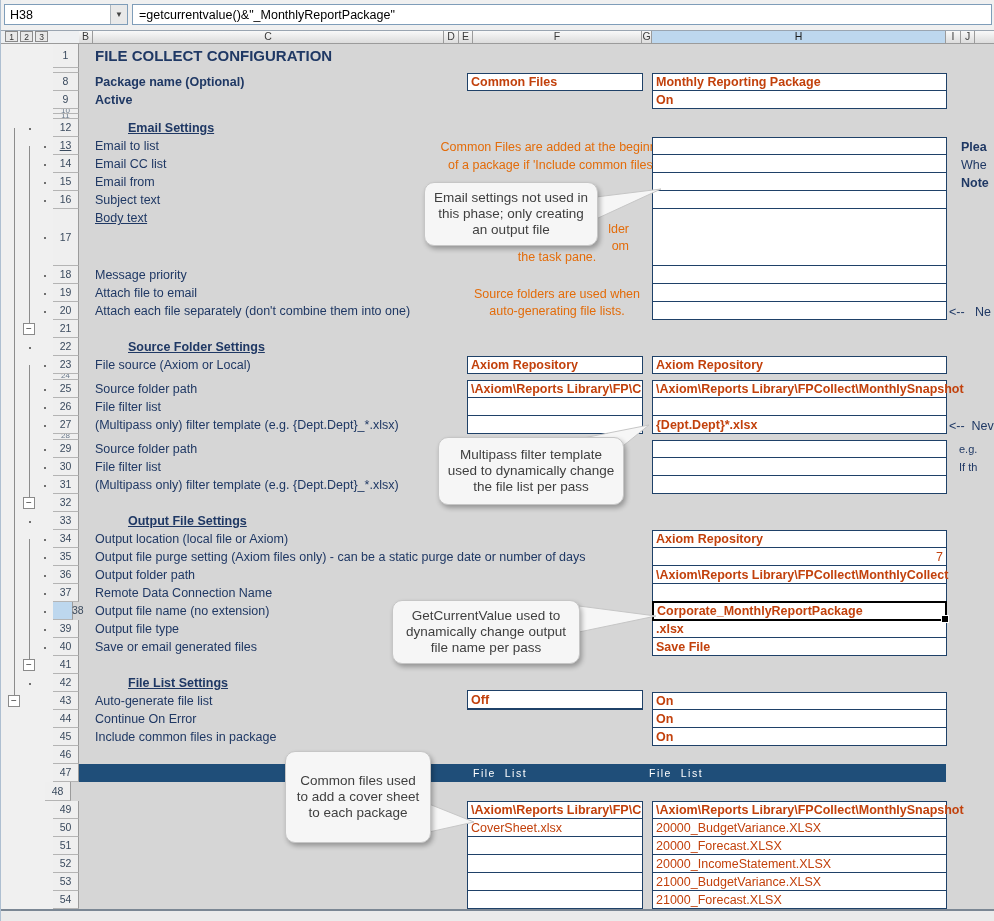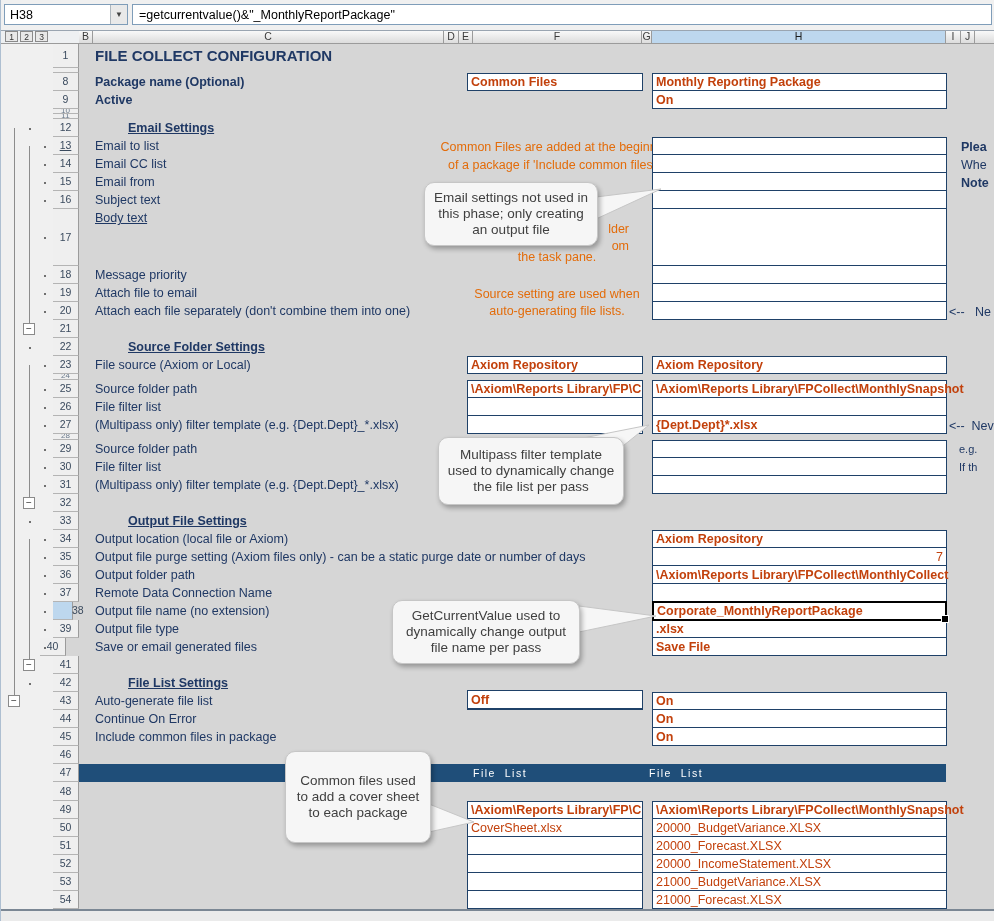--- a/index.html
+++ b/index.html
@@ -162,21 +162,21 @@
     <div class="rh" style="left: 52px; top: 584px; width: 26px; height: 18px; position: absolute; line-height: 17px;">37</div>
     <div class="lab" style="left: 94px; top: 586px; position: absolute;">Remote Data Connection Name</div>
     <div class="cellbox" style="left: 651px; top: 583px; width: 295px; height: 19px; position: absolute;"></div>
     <div class="rh sel" style="left: 52px; top: 602px; width: 18px; height: 18px; position: absolute; line-height: 17px; padding-left: 19px;">38</div>
     <div class="lab" style="left: 94px; top: 604px; position: absolute;">Output file name (no extension)</div>
     <div class="cellbox b seled" style="left: 651px; top: 601px; width: 295px; height: 20px; position: absolute;">Corporate_MonthlyReportPackage</div>
     <div class="fillhandle" style="left: 940px; top: 615px; width: 6px; height: 6px; position: absolute;"></div>
     <div class="rh" style="left: 52px; top: 620px; width: 26px; height: 18px; position: absolute; line-height: 17px;">39</div>
     <div class="lab" style="left: 94px; top: 622px; position: absolute;">Output file type</div>
     <div class="cellbox b" style="left: 651px; top: 619px; width: 295px; height: 19px; position: absolute;">.xlsx</div>
-    <div class="rh" style="left: 39px; top: 638px; width: 26px; height: 18px; position: absolute; line-height: 17px;">40</div>
+    <div class="rh" style="left: 52px; top: 638px; width: 26px; height: 18px; position: absolute; line-height: 17px;">40</div>
     <div class="lab" style="left: 94px; top: 640px; position: absolute;">Save or email generated files</div>
     <div class="cellbox b" style="left: 651px; top: 637px; width: 295px; height: 19px; position: absolute;">Save File</div>
     <div class="rh" style="left: 52px; top: 656px; width: 26px; height: 18px; position: absolute; line-height: 17px;">41</div>
     <div class="rh" style="left: 52px; top: 674px; width: 26px; height: 18px; position: absolute; line-height: 17px;">42</div>
     <div class="sect" style="left: 94px; top: 676px; position: absolute;">File List Settings</div>
     <div class="rh" style="left: 52px; top: 692px; width: 26px; height: 18px; position: absolute; line-height: 17px;">43</div>
     <div class="lab" style="left: 94px; top: 694px; position: absolute;">Auto-generate file list</div>
     <div class="cellbox b" style="left: 466px; top: 692px; width: 176px; height: 18px; position: absolute;">On</div>
     <div class="cellbox b" style="left: 651px; top: 692px; width: 295px; height: 18px; position: absolute;">On</div>
     <div class="rh" style="left: 52px; top: 710px; width: 26px; height: 18px; position: absolute; line-height: 17px;">44</div>
@@ -184,21 +184,21 @@
     <div class="cellbox b" style="left: 466px; top: 690px; width: 176px; height: 19px; position: absolute;">Off</div>
     <div class="cellbox b" style="left: 651px; top: 709px; width: 295px; height: 19px; position: absolute;">On</div>
     <div class="rh" style="left: 52px; top: 728px; width: 26px; height: 18px; position: absolute; line-height: 17px;">45</div>
     <div class="lab" style="left: 94px; top: 730px; position: absolute;">Include common files in package</div>
     <div class="cellbox b" style="left: 651px; top: 727px; width: 295px; height: 19px; position: absolute;">On</div>
     <div class="rh" style="left: 52px; top: 746px; width: 26px; height: 18px; position: absolute; line-height: 17px;">46</div>
     <div class="rh" style="left: 52px; top: 764px; width: 26px; height: 18px; position: absolute; line-height: 17px;">47</div>
     <div class="bluebar" style="left: 78px; top: 764px; width: 867px; height: 18px; position: absolute;"></div>
     <div class="bartxt" style="left: 472px; top: 767px; position: absolute;">File  List</div>
     <div class="bartxt" style="left: 648px; top: 767px; position: absolute;">File  List</div>
-    <div class="rh" style="left: 52px; top: 782px; width: 26px; height: 19px; position: absolute; line-height: 18px;">48</div>
+    <div class="rh" style="left: 44px; top: 782px; width: 26px; height: 19px; position: absolute; line-height: 18px;">48</div>
     <div class="rh" style="left: 52px; top: 801px; width: 26px; height: 18px; position: absolute; line-height: 17px;">49</div>
     <div class="cellbox b" style="left: 466px; top: 801px; width: 176px; height: 18px; position: absolute;">\Axiom\Reports Library\FP\C</div>
     <div class="cellbox b ovf" style="left: 651px; top: 801px; width: 295px; height: 18px; position: absolute;">\Axiom\Reports Library\FPCollect\MonthlySnapshot</div>
     <div class="rh" style="left: 52px; top: 819px; width: 26px; height: 18px; position: absolute; line-height: 17px;">50</div>
     <div class="cellbox" style="left: 466px; top: 818px; width: 176px; height: 19px; position: absolute;">CoverSheet.xlsx</div>
     <div class="cellbox" style="left: 651px; top: 818px; width: 295px; height: 19px; position: absolute;">20000_BudgetVariance.XLSX</div>
     <div class="rh" style="left: 52px; top: 837px; width: 26px; height: 18px; position: absolute; line-height: 17px;">51</div>
     <div class="cellbox" style="left: 466px; top: 836px; width: 176px; height: 19px; position: absolute;"></div>
     <div class="cellbox" style="left: 651px; top: 836px; width: 295px; height: 19px; position: absolute;">20000_Forecast.XLSX</div>
     <div class="rh" style="left: 52px; top: 855px; width: 26px; height: 18px; position: absolute; line-height: 17px;">52</div>
@@ -242,21 +242,21 @@
     <div class="odot" style="left: 43px; top: 647px; width: 2px; height: 2px; position: absolute;"></div>
     <div class="odot" style="left: 28px; top: 128px; width: 2px; height: 2px; position: absolute;"></div>
     <div class="odot" style="left: 28px; top: 347px; width: 2px; height: 2px; position: absolute;"></div>
     <div class="odot" style="left: 28px; top: 521px; width: 2px; height: 2px; position: absolute;"></div>
     <div class="odot" style="left: 28px; top: 683px; width: 2px; height: 2px; position: absolute;"></div>
     <div class="onote" style="left: 436px; top: 140px; width: 240px; position: absolute; text-align: center;">Common Files are added at the beginning</div>
     <div class="onote" style="left: 436px; top: 158px; width: 240px; position: absolute; text-align: center;">of a package if 'Include common files in</div>
     <div class="onote" style="left: 560px; top: 222px; width: 68px; position: absolute; text-align: right;">lder</div>
     <div class="onote" style="left: 560px; top: 239px; width: 68px; position: absolute; text-align: right;">om</div>
     <div class="onote" style="left: 436px; top: 250px; width: 240px; position: absolute; text-align: center;">the task pane.</div>
-    <div class="onote" style="left: 436px; top: 287px; width: 240px; position: absolute; text-align: center;">Source setting are used when</div>
+    <div class="onote" style="left: 436px; top: 287px; width: 240px; position: absolute; text-align: center;">Source folders are used when</div>
     <div class="onote" style="left: 436px; top: 304px; width: 240px; position: absolute; text-align: center;">auto-generating file lists.</div>
     <div class="rnote b" style="left: 960px; top: 140px; position: absolute;">Plea</div>
     <div class="rnote" style="left: 960px; top: 158px; position: absolute;">Whe</div>
     <div class="rnote b" style="left: 960px; top: 176px; position: absolute;">Note</div>
     <div class="rnote" style="left: 948px; top: 305px; position: absolute;">&lt;--   Ne</div>
     <div class="rnote" style="left: 948px; top: 419px; position: absolute;">&lt;--  Nev</div>
     <div class="rnote sm" style="left: 958px; top: 443px; position: absolute;">e.g.</div>
     <div class="rnote sm" style="left: 958px; top: 461px; position: absolute;">If th</div>
     <div class="callout" style="left: 423px; top: 182px; width: 174px; height: 64px; position: absolute;">Email settings not used in this phase; only creating an output file</div>
     <div class="callout" style="left: 437px; top: 437px; width: 186px; height: 68px; position: absolute;">Multipass filter template used to dynamically change the file list per pass</div>

